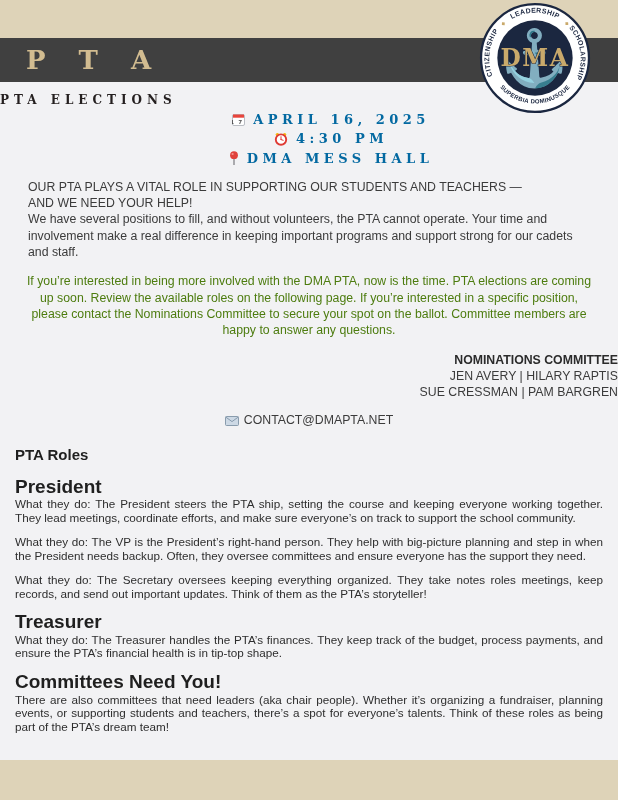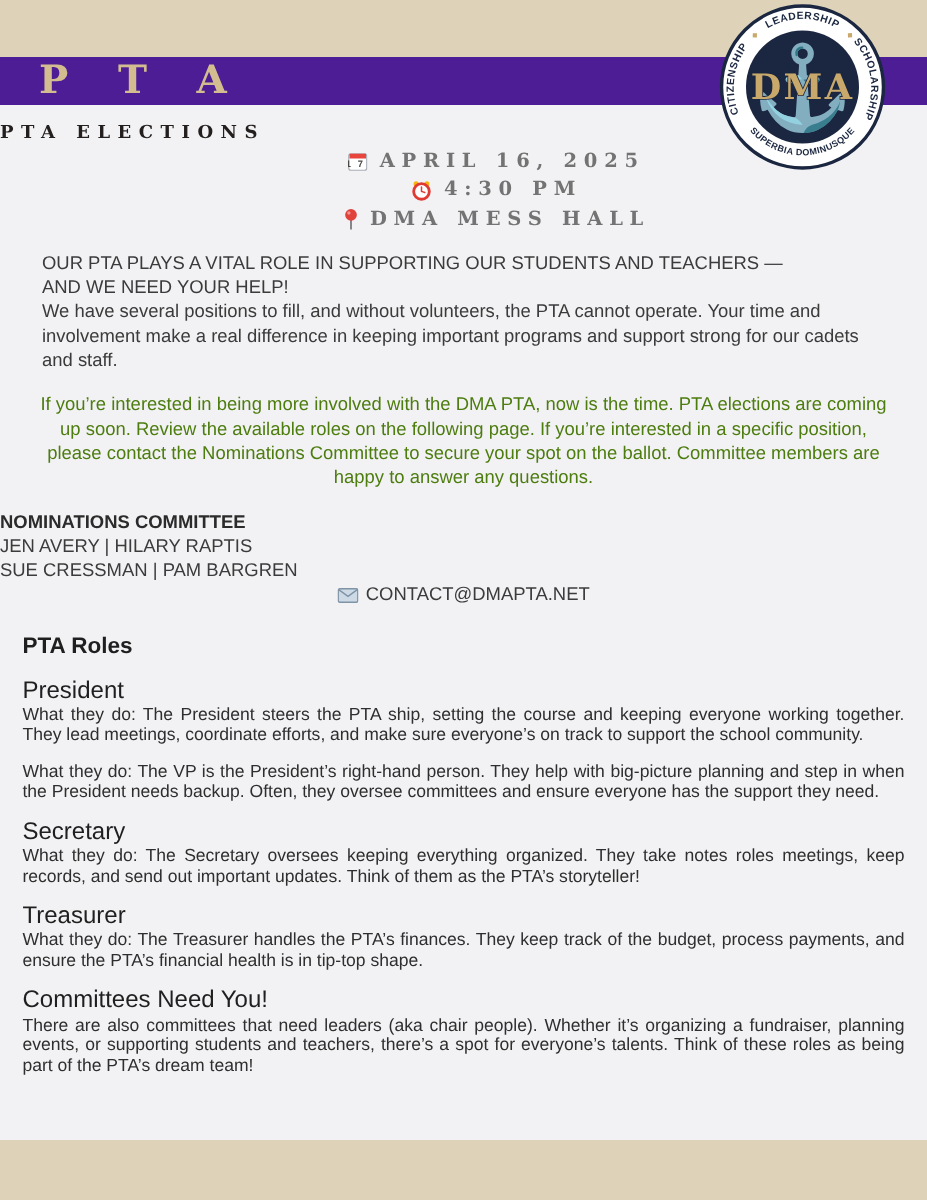--- a/index.html
+++ b/index.html
@@ -4,56 +4,56 @@
 <style>
   * { margin:0; padding:0; box-sizing:border-box; }
   html,body { background:#e8e8ea; }
   .page {
     position:relative; width:618px; height:800px; margin:0 auto;
     background:#f2f2f4; overflow:hidden;
     font-family:"Liberation Sans", sans-serif; color:#2e2e2e;
   }
   
   .band-tan   { height:38px; background:#ded3b8; }
-  .band-navy  { height:32px; background:#4c1d95; display:flex; align-items:center; padding-left:26px; }
+  .band-navy  { height:44px; background:#404040; display:flex; align-items:center; padding-left:26px; }
   .brand {
     font-family:"DejaVu Serif", serif; font-weight:bold; font-size:26px;
     color:#d2bc90; letter-spacing:12px; line-height:1;
   }
   
   .logo { position:absolute; top:2px; right:27px; width:112px; height:112px; }
   .ring-word { font-family:"Liberation Sans", sans-serif; font-size:6.8px; font-weight:bold;
                fill:#1b2740; letter-spacing:0.4px; }
   .motto-word { font-family:"Liberation Sans", sans-serif; font-size:5.9px; font-weight:bold;
                fill:#1b2740; letter-spacing:0.3px; }
   .seal-star { font-size:5px; fill:#c9a96b; }
   
   .event { text-align:left; padding-top:11px; }
   .event-title {
     font-family:"DejaVu Serif", serif; font-weight:bold; font-size:12px;
     letter-spacing:5px; color:#241f1f;
   }
   .event-line {
     display:flex; justify-content:center; align-items:center; gap:8px;
     font-family:"DejaVu Serif", serif; font-weight:bold; font-size:13px;
-    letter-spacing:4.5px; color:#737373; margin-top:4.5px;padding-left:44px;
+    letter-spacing:4.5px; color:#0369a1; margin-top:4.5px;padding-left:44px;
   }
   .event-line svg { flex:0 0 auto; }
   
   .intro-1 { margin:13px 28px 0; font-size:12.3px; line-height:1.33; color:#3b3b3b; }
   .intro-2 { margin:13px 22px 0; text-align:center; font-size:12.3px; line-height:1.33; color:#4d7c0f; }
   
-  .nominations { margin-top:14px; text-align:left; font-size:12.3px; line-height:1.3; color:#3b3b3b; }
+  .nominations { margin-top:14px; text-align:right; font-size:12.3px; line-height:1.3; color:#3b3b3b; }
   .nom-heading { font-weight:bold; color:#2b2b2b; }
-  .nom-email { display:flex; justify-content:center; align-items:center; gap:5px; }
+  .nom-email { display:flex; justify-content:center; align-items:center; gap:5px;margin-top:12px; }
   
   .roles { margin:17px 15px 0; }
   .roles-heading { font-size:15px; font-weight:bold; color:#1f1f1f; margin-bottom:13px; }
   .role { margin-bottom:11px; }
-  .role-title { font-size:16px; font-weight:normal; color:#1f1f1f; line-height:1.15; }
+  .role-title { font-size:19px; font-weight:bold; color:#1f1f1f; line-height:1.15; }
   .role-desc  { font-size:11.7px; line-height:1.15; color:#2e2e2e; text-align:justify; }
   
   .footer-band { position:absolute; left:0; bottom:0; width:100%; height:40px; background:#ded3b8; }
 </style>
 </head>
 <body>
 
 <div class="page">
 
   <div class="band-tan"></div>
@@ -133,21 +133,20 @@
     <div class="roles-heading">PTA Roles</div>
 
     <div class="role">
       <div class="role-title">President</div>
       <div class="role-desc">What they do: The President steers the PTA ship, setting the course and keeping everyone working together. They lead meetings, coordinate efforts, and make sure everyone’s on track to support the school community.</div>
     </div>
     <div class="role">
       <div class="role-desc">What they do: The VP is the President’s right-hand person. They help with big-picture planning and step in when the President needs backup. Often, they oversee committees and ensure everyone has the support they need.</div>
     </div>
     <div class="role">
-      <div class="role-title">Secretary</div>
       <div class="role-desc">What they do: The Secretary oversees keeping everything organized. They take notes roles meetings, keep records, and send out important updates. Think of them as the PTA’s storyteller!</div>
     </div>
     <div class="role">
       <div class="role-title">Treasurer</div>
       <div class="role-desc">What they do: The Treasurer handles the PTA’s finances. They keep track of the budget, process payments, and ensure the PTA’s financial health is in tip-top shape.</div>
     </div>
     <div class="role">
       <div class="role-title">Committees Need You!</div>
       <div class="role-desc">There are also committees that need leaders (aka chair people). Whether it’s organizing a fundraiser, planning events, or supporting students and teachers, there’s a spot for everyone’s talents. Think of these roles as being part of the PTA’s dream team!</div>
     </div>

